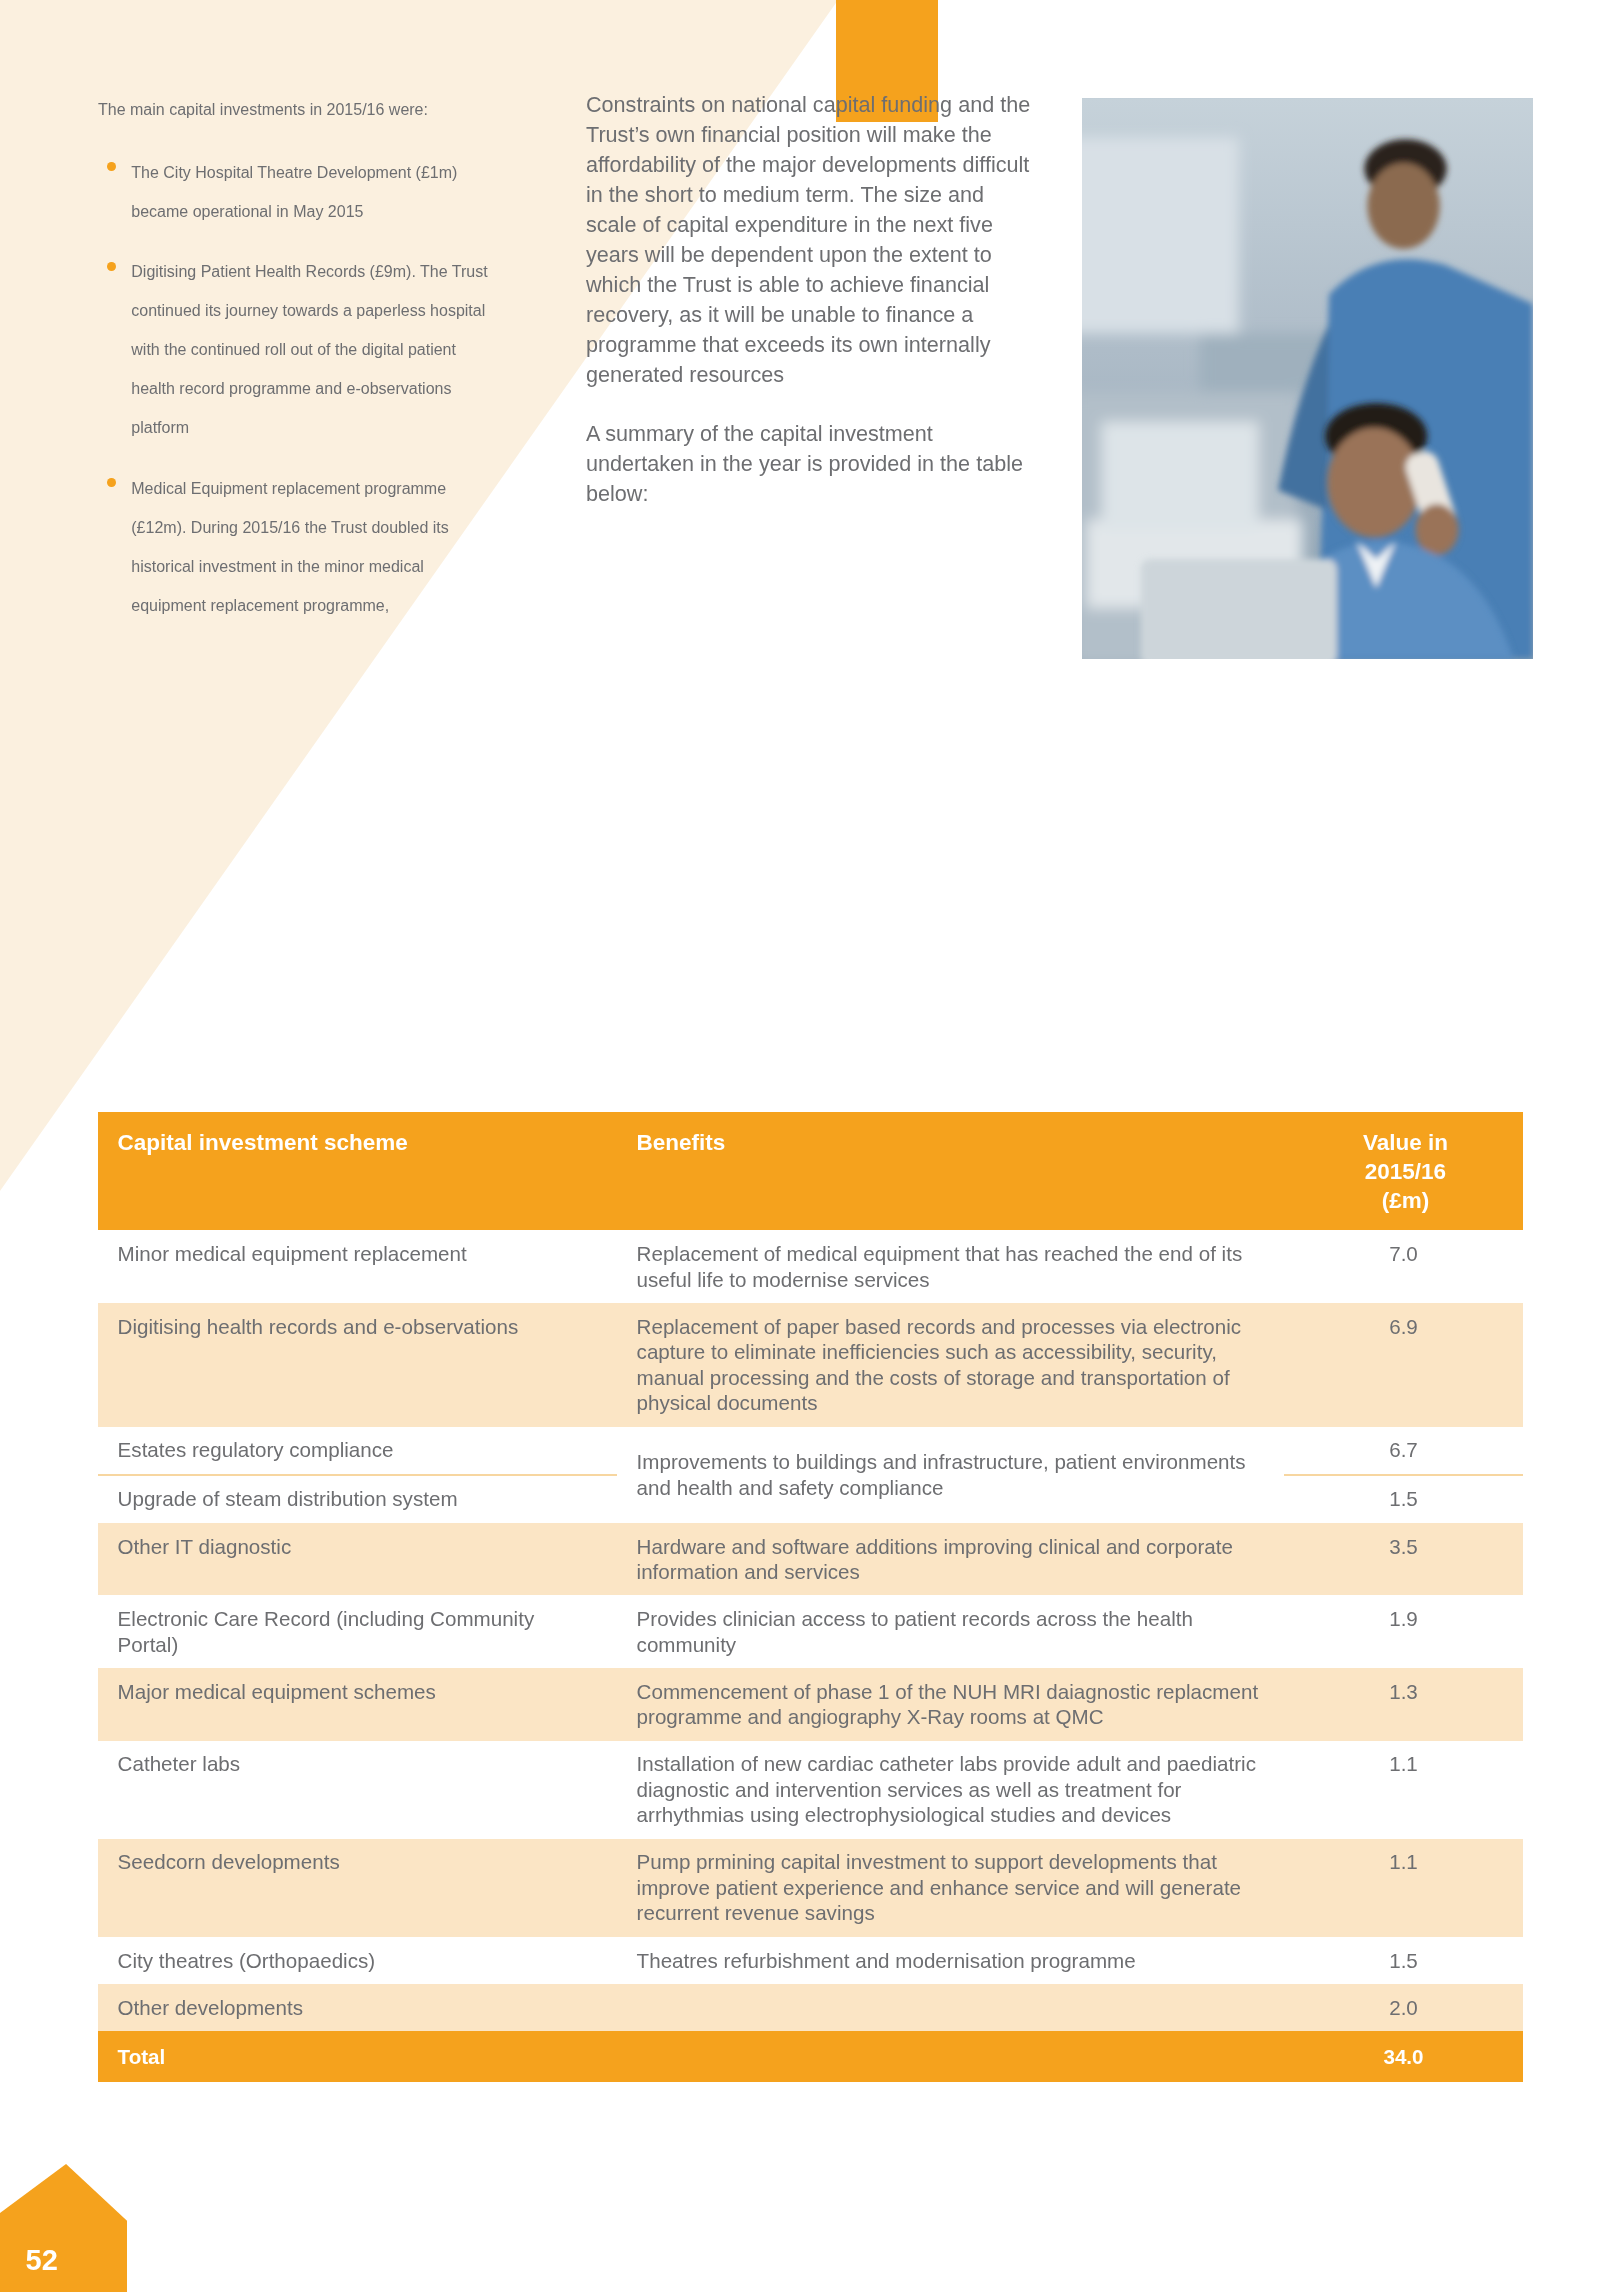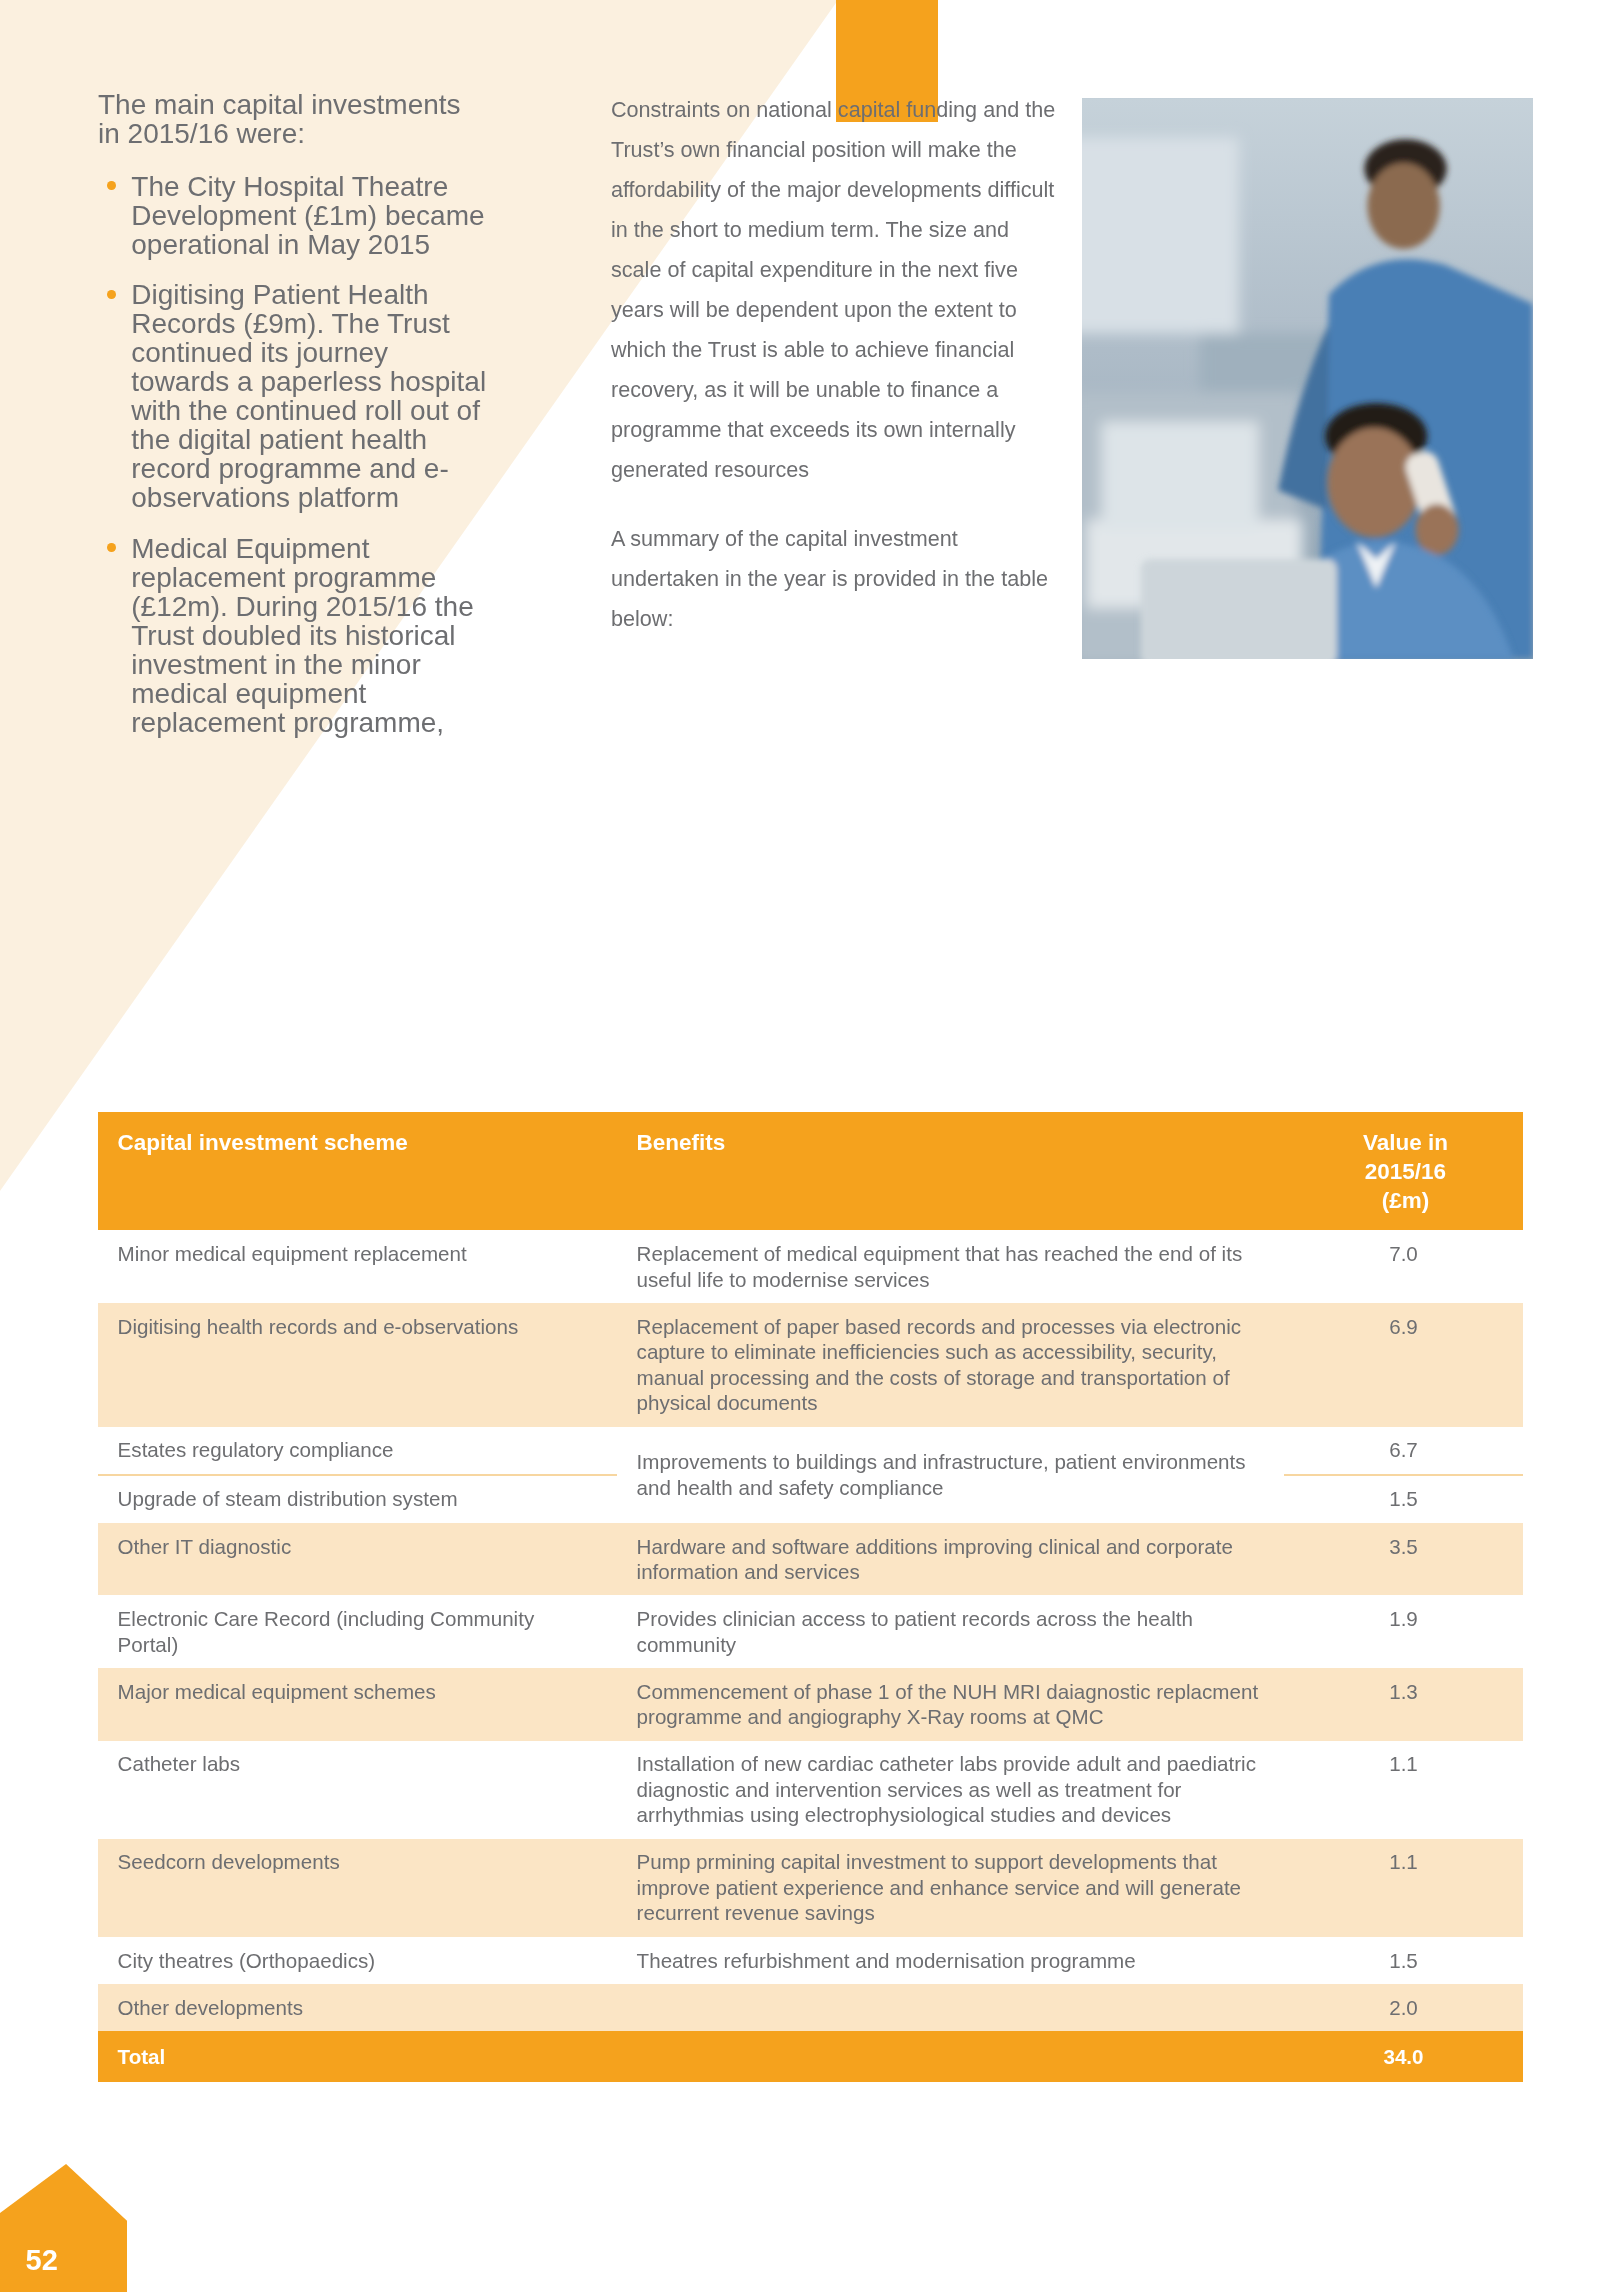--- a/index.html
+++ b/index.html
@@ -27,37 +27,37 @@
     left: 836px; top: 0;
     width: 102px; height: 122px;
     background: #F5A21D;
   }
 
   
   .intro-left {
     position: absolute;
     left: 98px; top: 90px;
     width: 392px;
-    font-size: 28px; line-height: 29px;
+    font-size: 16px; line-height: 39px;
   }
   .intro-left .lead { margin: 0 0 23.5px 0; }
   .bullets { list-style: none; margin: 0; padding: 0; }
   .bullet { display: flex; margin: 0 0 21.6px 0; }
   .dot {
     flex: none;
     width: 8.8px; height: 8.8px;
     margin: 9.8px 15.7px 0 8.8px;
     border-radius: 50%;
     background: #F5A21D;
   }
   .intro-right {
     position: absolute;
-    left: 611px; top: 90px;
+    left: 586px; top: 90px;
     width: 453px;
-    font-size: 21.6px; line-height: 40px;
+    font-size: 21.6px; line-height: 30px;
   }
   .intro-right p { margin: 0 0 29px 0; }
 
   
   .photo {
     position: absolute;
     left: 1082px; top: 98px;
     width: 451px; height: 561px;
     overflow: hidden;
     background: #aebcc8;

